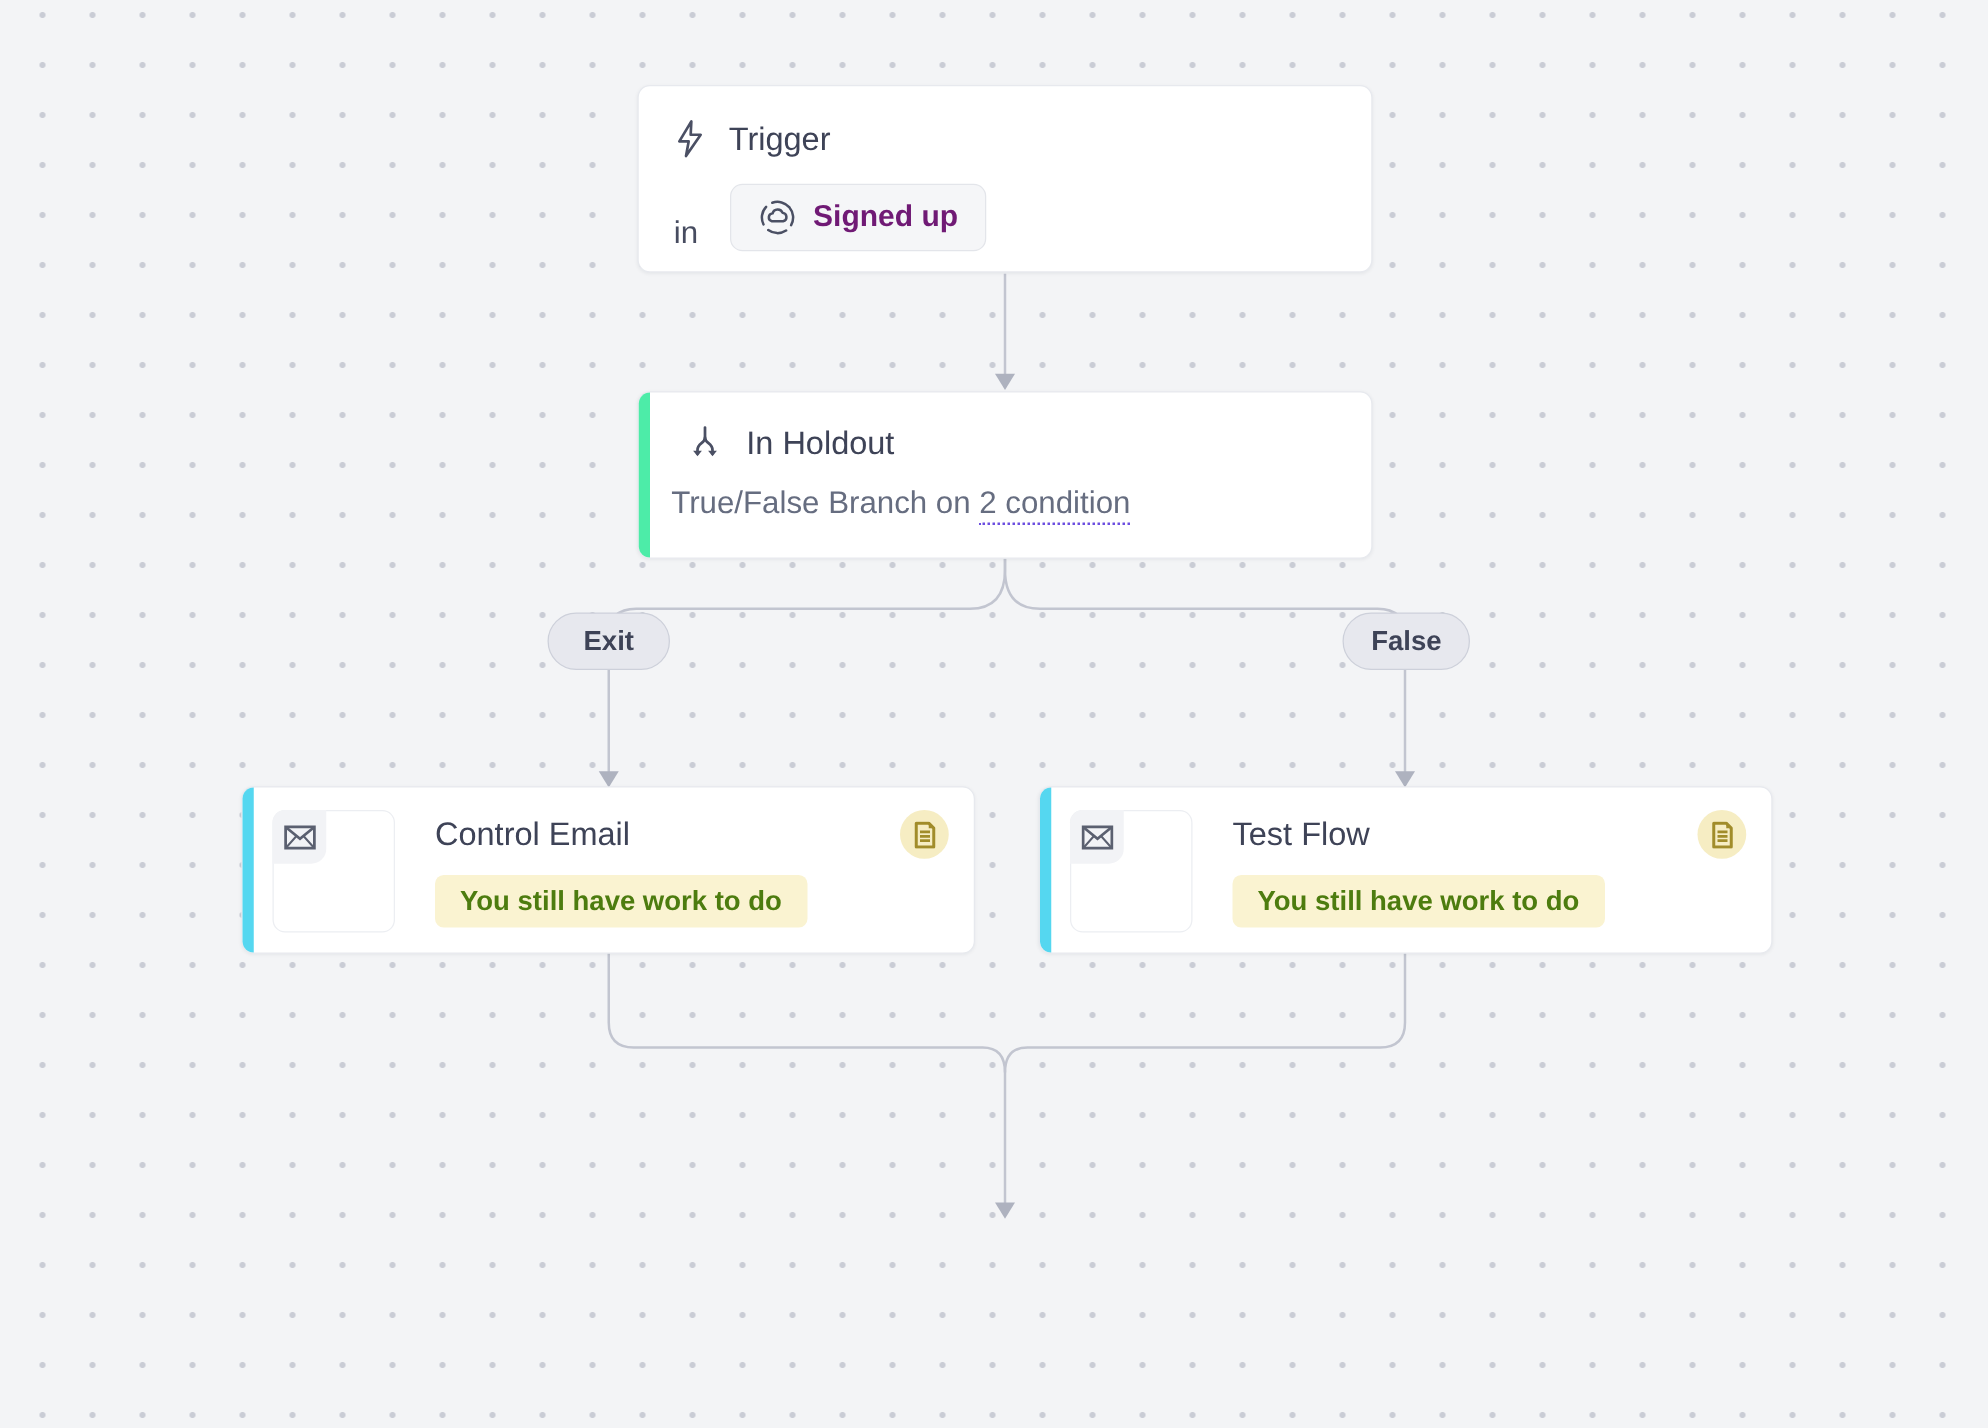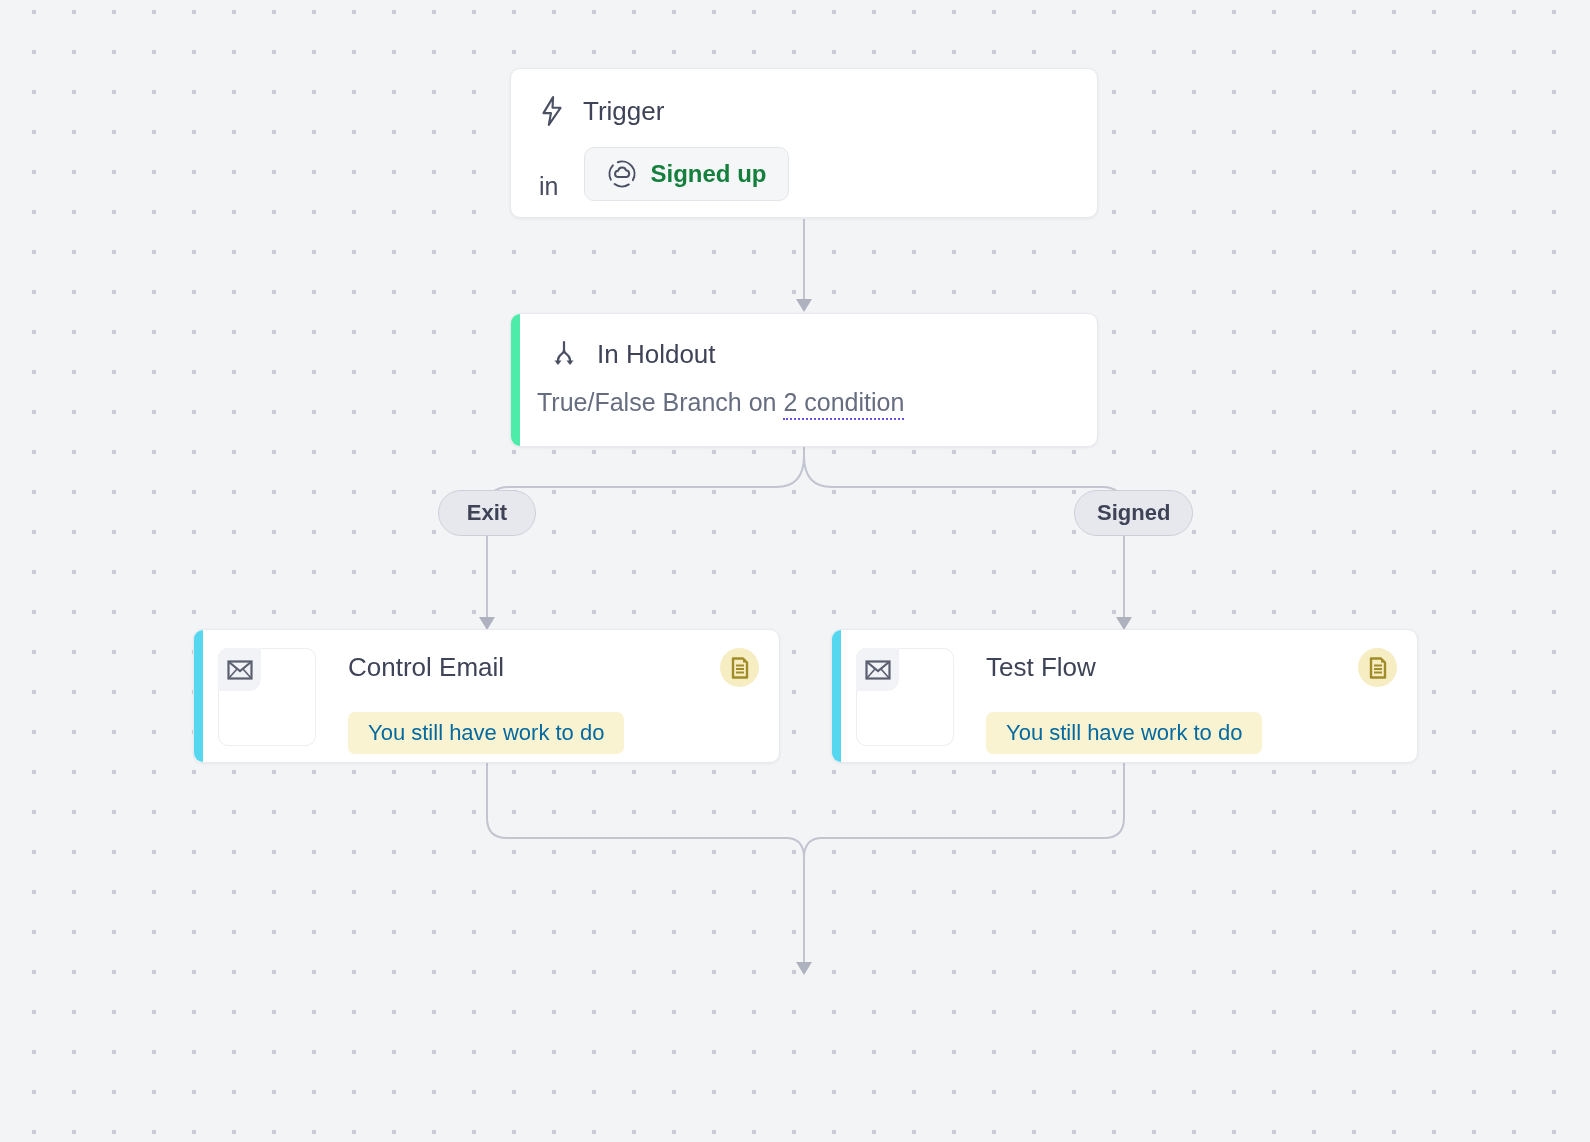--- a/index.html
+++ b/index.html
@@ -29,21 +29,21 @@
   .trigger-node{left:510px;top:68px;width:588px;height:150px;padding:26px 28px;}
   .node-title-row{display:flex;align-items:center;gap:18px;}
   .node-title{font-size:26px;font-weight:500;color:#3e4357;}
   .trigger-row2{display:flex;align-items:flex-end;gap:26px;margin-top:20px;}
   .in-label{font-size:25px;color:#474c60;}
   .event-chip{
     display:inline-flex;align-items:center;gap:13px;
     background:#f5f6f8;border:1px solid #e3e5ea;border-radius:10px;
     padding:11px 22px;cursor:pointer;
   }
-  .event-chip-label{font-size:24px;font-weight:700;color:#15803d;}
+  .event-chip-label{font-size:24px;font-weight:700;color:#701a75;}
   
   .holdout-node{left:510px;top:313px;width:588px;height:134px;padding:24px 28px 24px 38px;}
   .holdout-sub{margin-top:18px;font-size:25px;color:#666d80;}
   .condition-link{
     color:#666d80;border-bottom:2px dotted #6c4ee0;padding-bottom:2px;cursor:pointer;
   }
   
   .branch-pill{
     position:absolute;z-index:3;height:46px;min-width:98px;box-sizing:border-box;
     display:flex;align-items:center;justify-content:center;
@@ -62,22 +62,22 @@
     border:1px solid #eceef2;border-radius:10px;flex:0 0 auto;
   }
   .thumb-corner{
     position:absolute;left:-1px;top:-1px;width:43px;height:43px;
     background:#f2f3f6;border-radius:10px 0 12px 0;
     display:flex;align-items:center;justify-content:center;
   }
   .msg-body{flex:1;padding-left:32px;padding-top:4px;}
   .msg-title{font-size:26px;font-weight:500;color:#3e4357;}
   .status-badge{
-    display:inline-block;margin-top:29px;background:#faf3d1;color:#0369a1;
-    font-size:22px;border-radius:7px;padding:8px 20px;
+    display:inline-block;margin-top:17px;background:#faf3d1;color:#4d7c0f;
+    font-size:22px;border-radius:7px;padding:8px 20px;font-weight:bold;
   }
   .draft-bubble{
     position:absolute;right:20px;top:18px;width:39px;height:39px;border-radius:50%;
     background:#f6edc3;display:flex;align-items:center;justify-content:center;
   }
   
   .exit-node{
     left:737px;top:975px;width:134px;height:70px;
     display:flex;align-items:center;justify-content:center;gap:17px;cursor:pointer;
   }
@@ -143,21 +143,21 @@
         </svg>
       </span>
       <span class="node-title">In Holdout</span>
     </div>
     <div class="holdout-sub" style="margin-left:-12px;">
       <span>True/False Branch on </span><span class="condition-link">2 condition</span>
     </div>
   </div>
 
   <div class="branch-pill pill-true">Exit</div>
-  <div class="branch-pill pill-false">Signed</div>
+  <div class="branch-pill pill-false">False</div>
 
   <div class="node message-card card-left">
     <div class="accent-stripe" style="background: rgb(85, 215, 240);"></div>
     <div class="msg-inner">
       <div class="thumb">
         <div class="thumb-corner">
           <span class="icon">
             <svg width="26" height="20" viewBox="0 0 26 20">
               <rect x="1.5" y="1.5" width="23" height="17" fill="none" stroke="#5b6070" stroke-width="2.2"></rect>
               <path d="M2 2 L13 11 L24 2" fill="none" stroke="#5b6070" stroke-width="2.2"></path>

